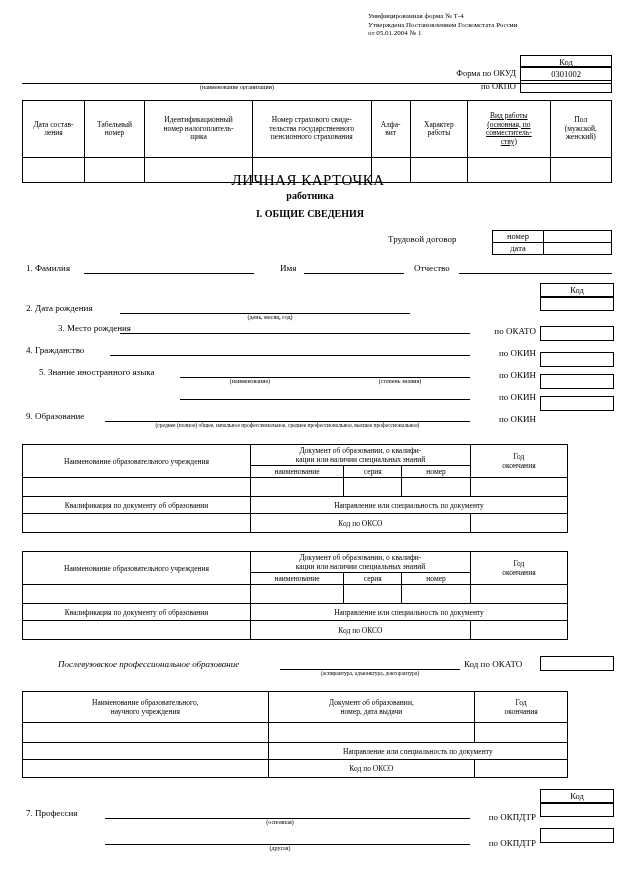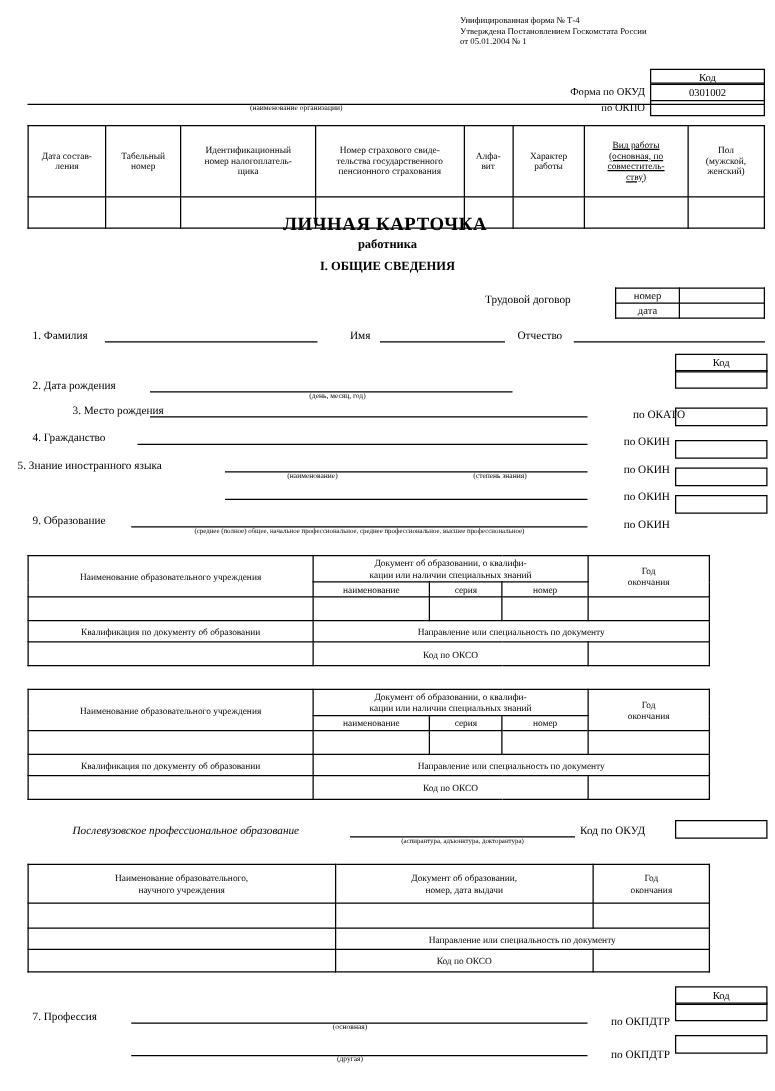--- a/index.html
+++ b/index.html
@@ -37,21 +37,21 @@
   .orgline{position:absolute;left:22px;top:82px;width:590px;border-bottom:1px solid #000;height:1px;}
   .orgcap{position:absolute;left:22px;top:84px;width:430px;text-align:center;}
 
   
   .maintable{position:absolute;left:22px;top:100px;width:590px;border-collapse:collapse;}
   .maintable td{border:1px solid #000;font-size:7.5px;text-align:center;vertical-align:middle;padding:1px 2px;line-height:8.5px;}
   .maintable tr.head td{height:54px;}
   .maintable tr.blank td{height:22px;}
 
   
-  .title1{position:absolute;left:0;top:172px;width:616px;text-align:center;font-size:15px;font-weight:bold;letter-spacing:.5px;}
+  .title1{position:absolute;left:0;top:172px;width:616px;text-align:center;font-size:15px;font-weight:normal;letter-spacing:.5px;}
   .title2{position:absolute;left:0;top:190px;width:620px;text-align:center;font-size:10px;font-weight:bold;}
   .title3{position:absolute;left:0;top:208px;width:620px;text-align:center;font-size:10px;font-weight:bold;}
 
   
   .td-lbl{position:absolute;left:388px;top:234px;font-size:9px;}
   .td-tab{position:absolute;left:492px;top:230px;width:120px;border-collapse:collapse;}
   .td-tab td{border:1px solid #000;font-size:8.5px;height:11px;padding:0 2px;line-height:11px;}
   .td-tab td.k{width:46px;text-align:center;}
 
   
@@ -146,27 +146,27 @@
   <div class="kodbox" style="left:540px;top:352px;width:72px;height:13px;"></div>
   <div class="kodbox" style="left:540px;top:374px;width:72px;height:13px;"></div>
   <div class="kodbox" style="left:540px;top:396px;width:72px;height:13px;"></div>
 
   <div class="abs t" style="left:26px;top:303px;">2. Дата рождения</div>
   <div class="abs line" style="left:120px;top:312px;width:290px;height:1px;"></div>
   <div class="abs tiny c" style="left:200px;top:314px;width:140px;">(день, месяц, год)</div>
 
   <div class="abs t" style="left:26px;top:323px;margin-left:32px;">3. Место рождения</div>
   <div class="abs line" style="left:120px;top:332px;width:350px;height:1px;"></div>
-  <div class="abs t r" style="left:482px;top:326px;width:66px;">по ОКАТО</div>
+  <div class="abs t r" style="left:470px;top:326px;width:66px;">по ОКАТО</div>
 
   <div class="abs t" style="left:26px;top:345px;">4. Гражданство</div>
   <div class="abs line" style="left:110px;top:354px;width:360px;height:1px;"></div>
   <div class="abs t r" style="left:470px;top:348px;width:66px;">по ОКИН</div>
 
-  <div class="abs t" style="left:14px;top:367px;">5. Знание иностранного языка</div>
+  <div class="abs t" style="left:39px;top:367px;">5. Знание иностранного языка</div>
   <div class="abs line" style="left:180px;top:376px;width:290px;height:1px;"></div>
   <div class="abs tiny c" style="left:190px;top:378px;width:120px;">(наименование)</div>
   <div class="abs tiny c" style="left:340px;top:378px;width:120px;">(степень знания)</div>
   <div class="abs t r" style="left:470px;top:370px;width:66px;">по ОКИН</div>
 
   <div class="abs line" style="left:180px;top:398px;width:290px;height:1px;"></div>
   <div class="abs t r" style="left:470px;top:392px;width:66px;">по ОКИН</div>
 
   <div class="abs t" style="left:26px;top:411px;">9. Образование</div>
   <div class="abs line" style="left:105px;top:420px;width:365px;height:1px;"></div>
@@ -231,21 +231,21 @@
       <td style="height:16px;"></td>
       <td colspan="3" class="r">Код по ОКСО</td>
       <td></td>
     </tr>
   </tbody>
     </table>
 
   <div class="abs t" style="left:58px;top:659px;font-style:italic;">Послевузовское профессиональное образование</div>
   <div class="abs line" style="left:280px;top:668px;width:180px;height:1px;"></div>
   <div class="abs xtiny c" style="left:280px;top:670px;width:180px;">(аспирантура, адъюнктура, докторантура)</div>
-  <div class="abs t" style="left:464px;top:659px;">Код по ОКУД</div>
+  <div class="abs t" style="left:464px;top:659px;">Код по ОКАТО</div>
   <div class="kodbox" style="left:540px;top:656px;width:72px;height:13px;"></div>
 
   <table class="edu" style="left:22px;top:691px;width:546px;">
     <tbody>
         <tr>
       <td style="width:248px;height:28px;">Наименование образовательного,<br>научного учреждения</td>
       <td style="width:208px;">Документ об образовании,<br>номер, дата выдачи</td>
       <td style="width:90px;">Год<br>окончания</td>
     </tr>
     <tr>

